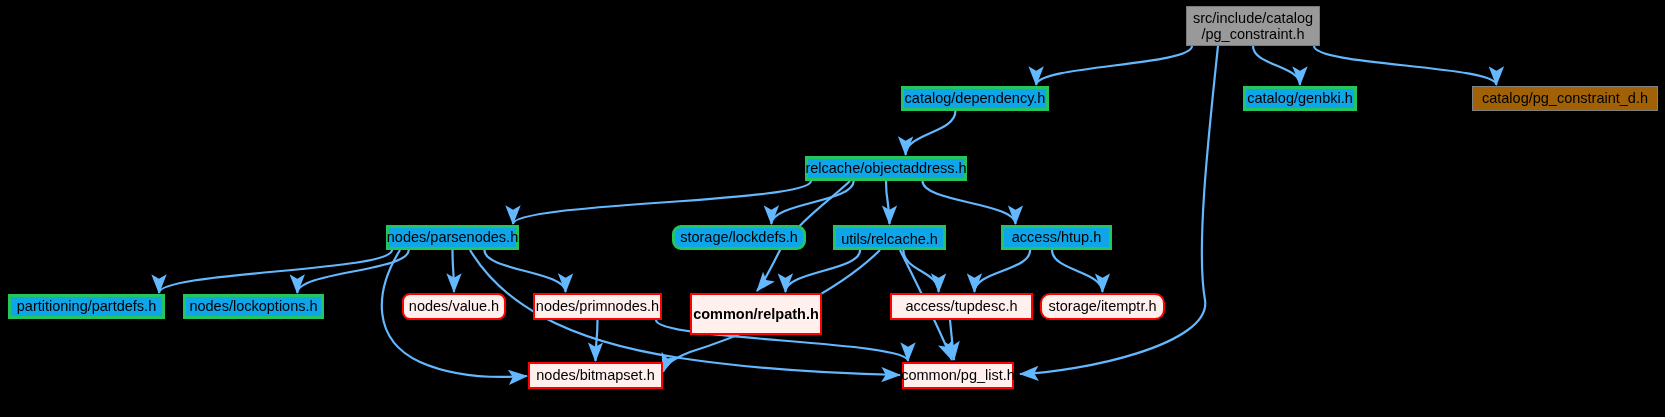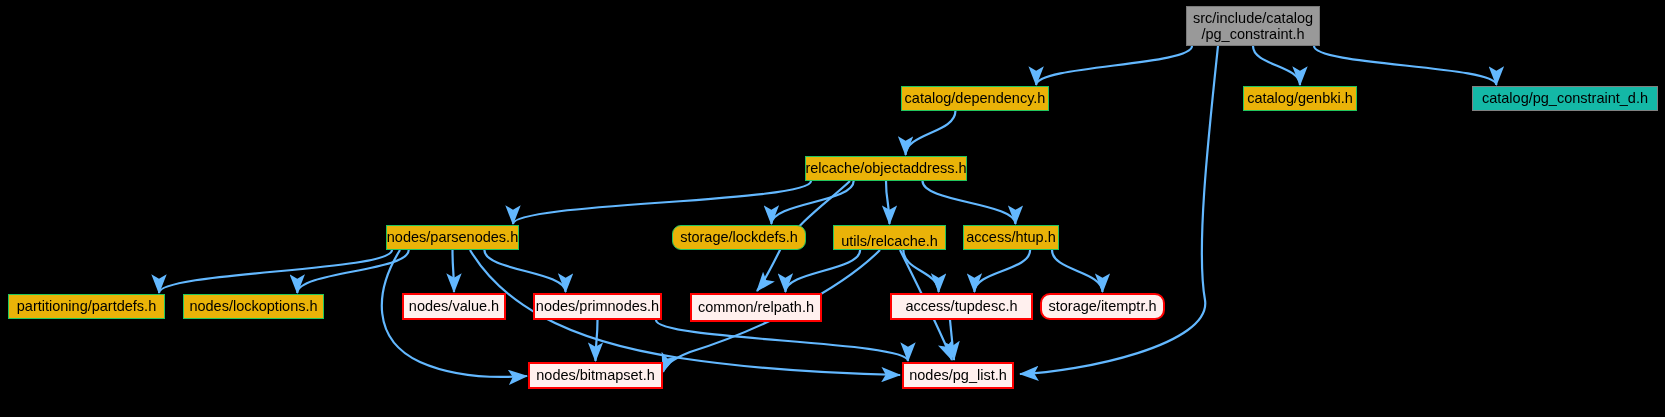--- a/index.html
+++ b/index.html
@@ -33,29 +33,29 @@
     align-items: center;
     justify-content: center;
     text-align: center;
     line-height: 1.12;
     font-size: 14.5px;
     color: #000000;
     white-space: pre;
     z-index: 5;
   }
   .node.plain {
-    background: #eab308;
-    border: 1px solid #22c55e;
+    background: #0ea5e9;
+    border: 3px solid #22c55e;
   }
   .node.root {
     background: #999999;
     border: 1px solid #7a7a7a;
   }
   .node.gray {
-    background: #14b8a6;
+    background: #a16207;
     border: 1px solid #808080;
   }
   .node.red {
     background: #fff0ee;
     border: 2px solid #ff0000;
   }
   .node .label { display: block; }
 </style>
 </head>
 <body>
@@ -115,44 +115,44 @@
   </div>
   <div class="node plain" style="left: 386px; top: 225px; width: 133px; height: 25px;">
     <span class="label">nodes/parsenodes.h</span>
   </div>
   <div class="node plain" style="left: 672px; top: 225px; width: 134px; height: 25px; border-radius: 9px;">
     <span class="label">storage/lockdefs.h</span>
   </div>
   <div class="node plain" style="left: 833px; top: 225px; width: 113px; height: 25px; align-items: flex-end;">
     <span class="label">utils/relcache.h</span>
   </div>
-  <div class="node plain" style="left: 963px; top: 225px; width: 96px; height: 25px;">
+  <div class="node plain" style="left: 1001px; top: 225px; width: 111px; height: 25px;">
     <span class="label">access/htup.h</span>
   </div>
   <div class="node plain" style="left: 8px; top: 294px; width: 157px; height: 25px;">
     <span class="label">partitioning/partdefs.h</span>
   </div>
   <div class="node plain" style="left: 183px; top: 294px; width: 141px; height: 25px;">
     <span class="label">nodes/lockoptions.h</span>
   </div>
-  <div class="node red" style="left: 402px; top: 293px; width: 104px; height: 27px;">
+  <div class="node red" style="left: 402px; top: 293px; width: 104px; height: 27px; border-radius: 8px;">
     <span class="label">nodes/value.h</span>
   </div>
   <div class="node red" style="left: 533px; top: 293px; width: 129px; height: 27px;">
     <span class="label">nodes/primnodes.h</span>
   </div>
-  <div class="node red" style="left: 690px; top: 293px; width: 132px; height: 29px;">
+  <div class="node red" style="left: 690px; top: 293px; width: 132px; height: 42px; font-weight: bold;">
     <span class="label">common/relpath.h</span>
   </div>
   <div class="node red" style="left: 890px; top: 293px; width: 143px; height: 27px;">
     <span class="label">access/tupdesc.h</span>
   </div>
   <div class="node red" style="left: 1040px; top: 293px; width: 125px; height: 27px; border-radius: 10px;">
     <span class="label">storage/itemptr.h</span>
   </div>
   <div class="node red" style="left: 528px; top: 362px; width: 135px; height: 27px;">
     <span class="label">nodes/bitmapset.h</span>
   </div>
   <div class="node red" style="left: 902px; top: 362px; width: 112px; height: 27px;">
-    <span class="label">nodes/pg_list.h</span>
+    <span class="label">common/pg_list.h</span>
   </div>
 
 </div>
 
 </body></html>

